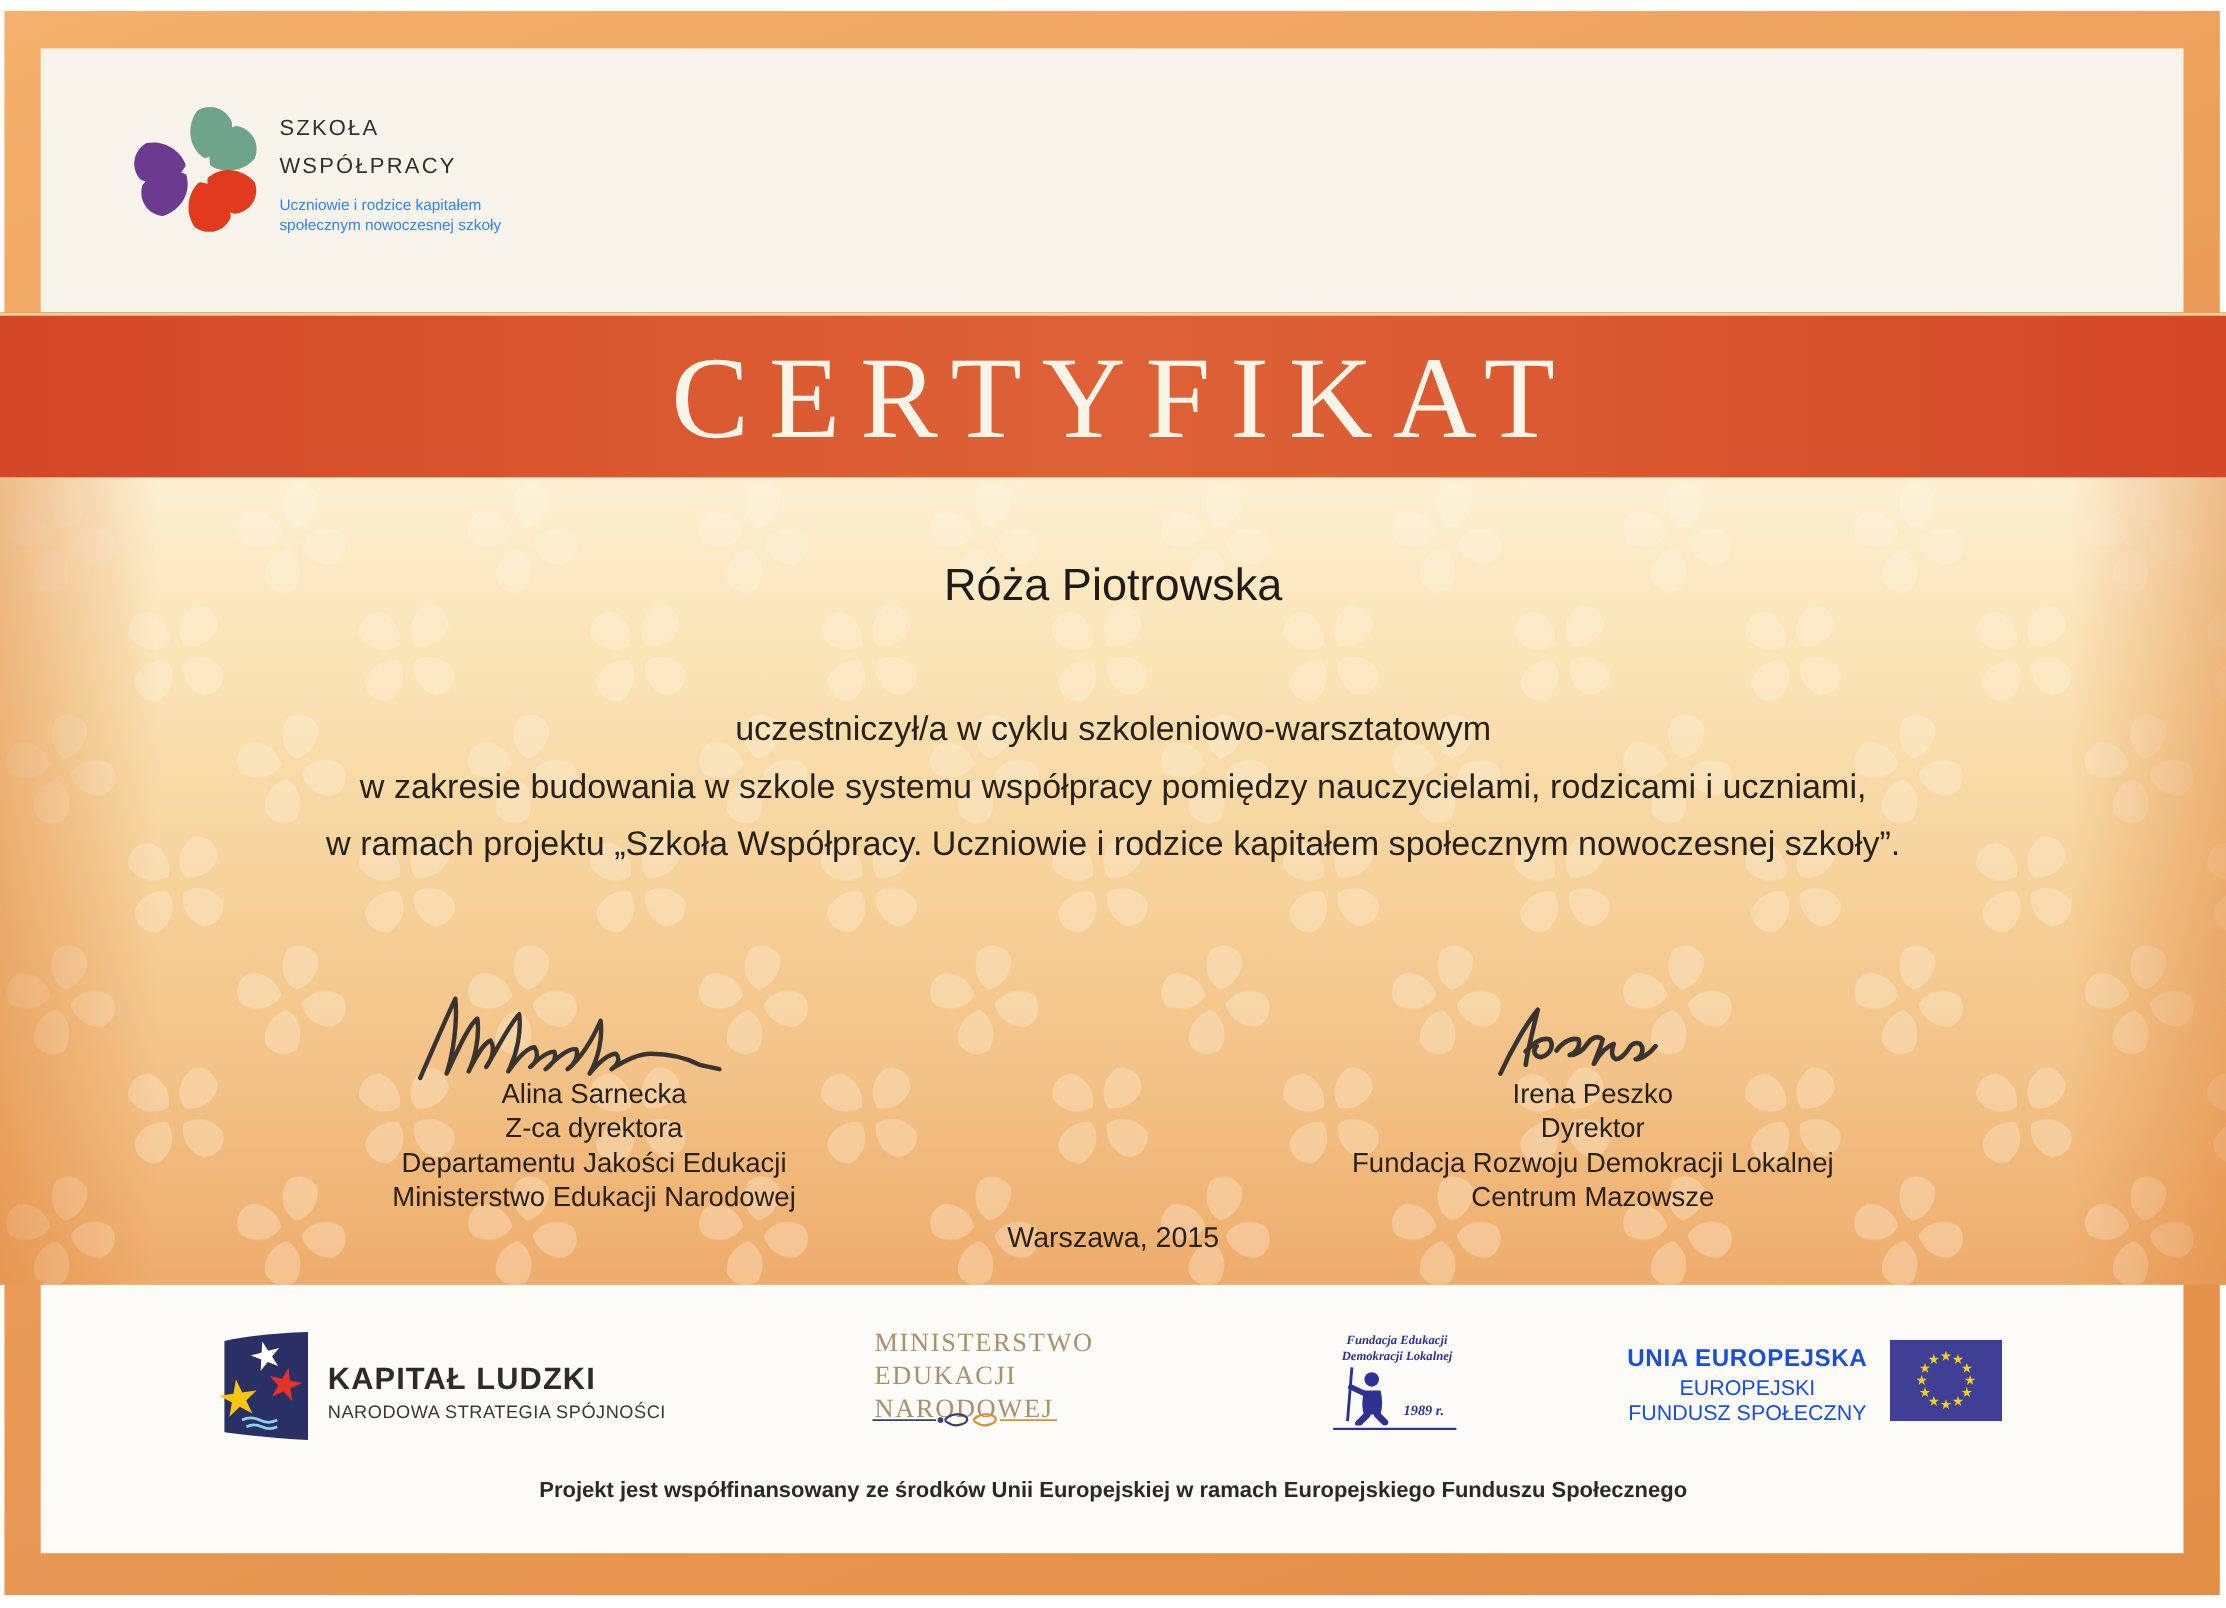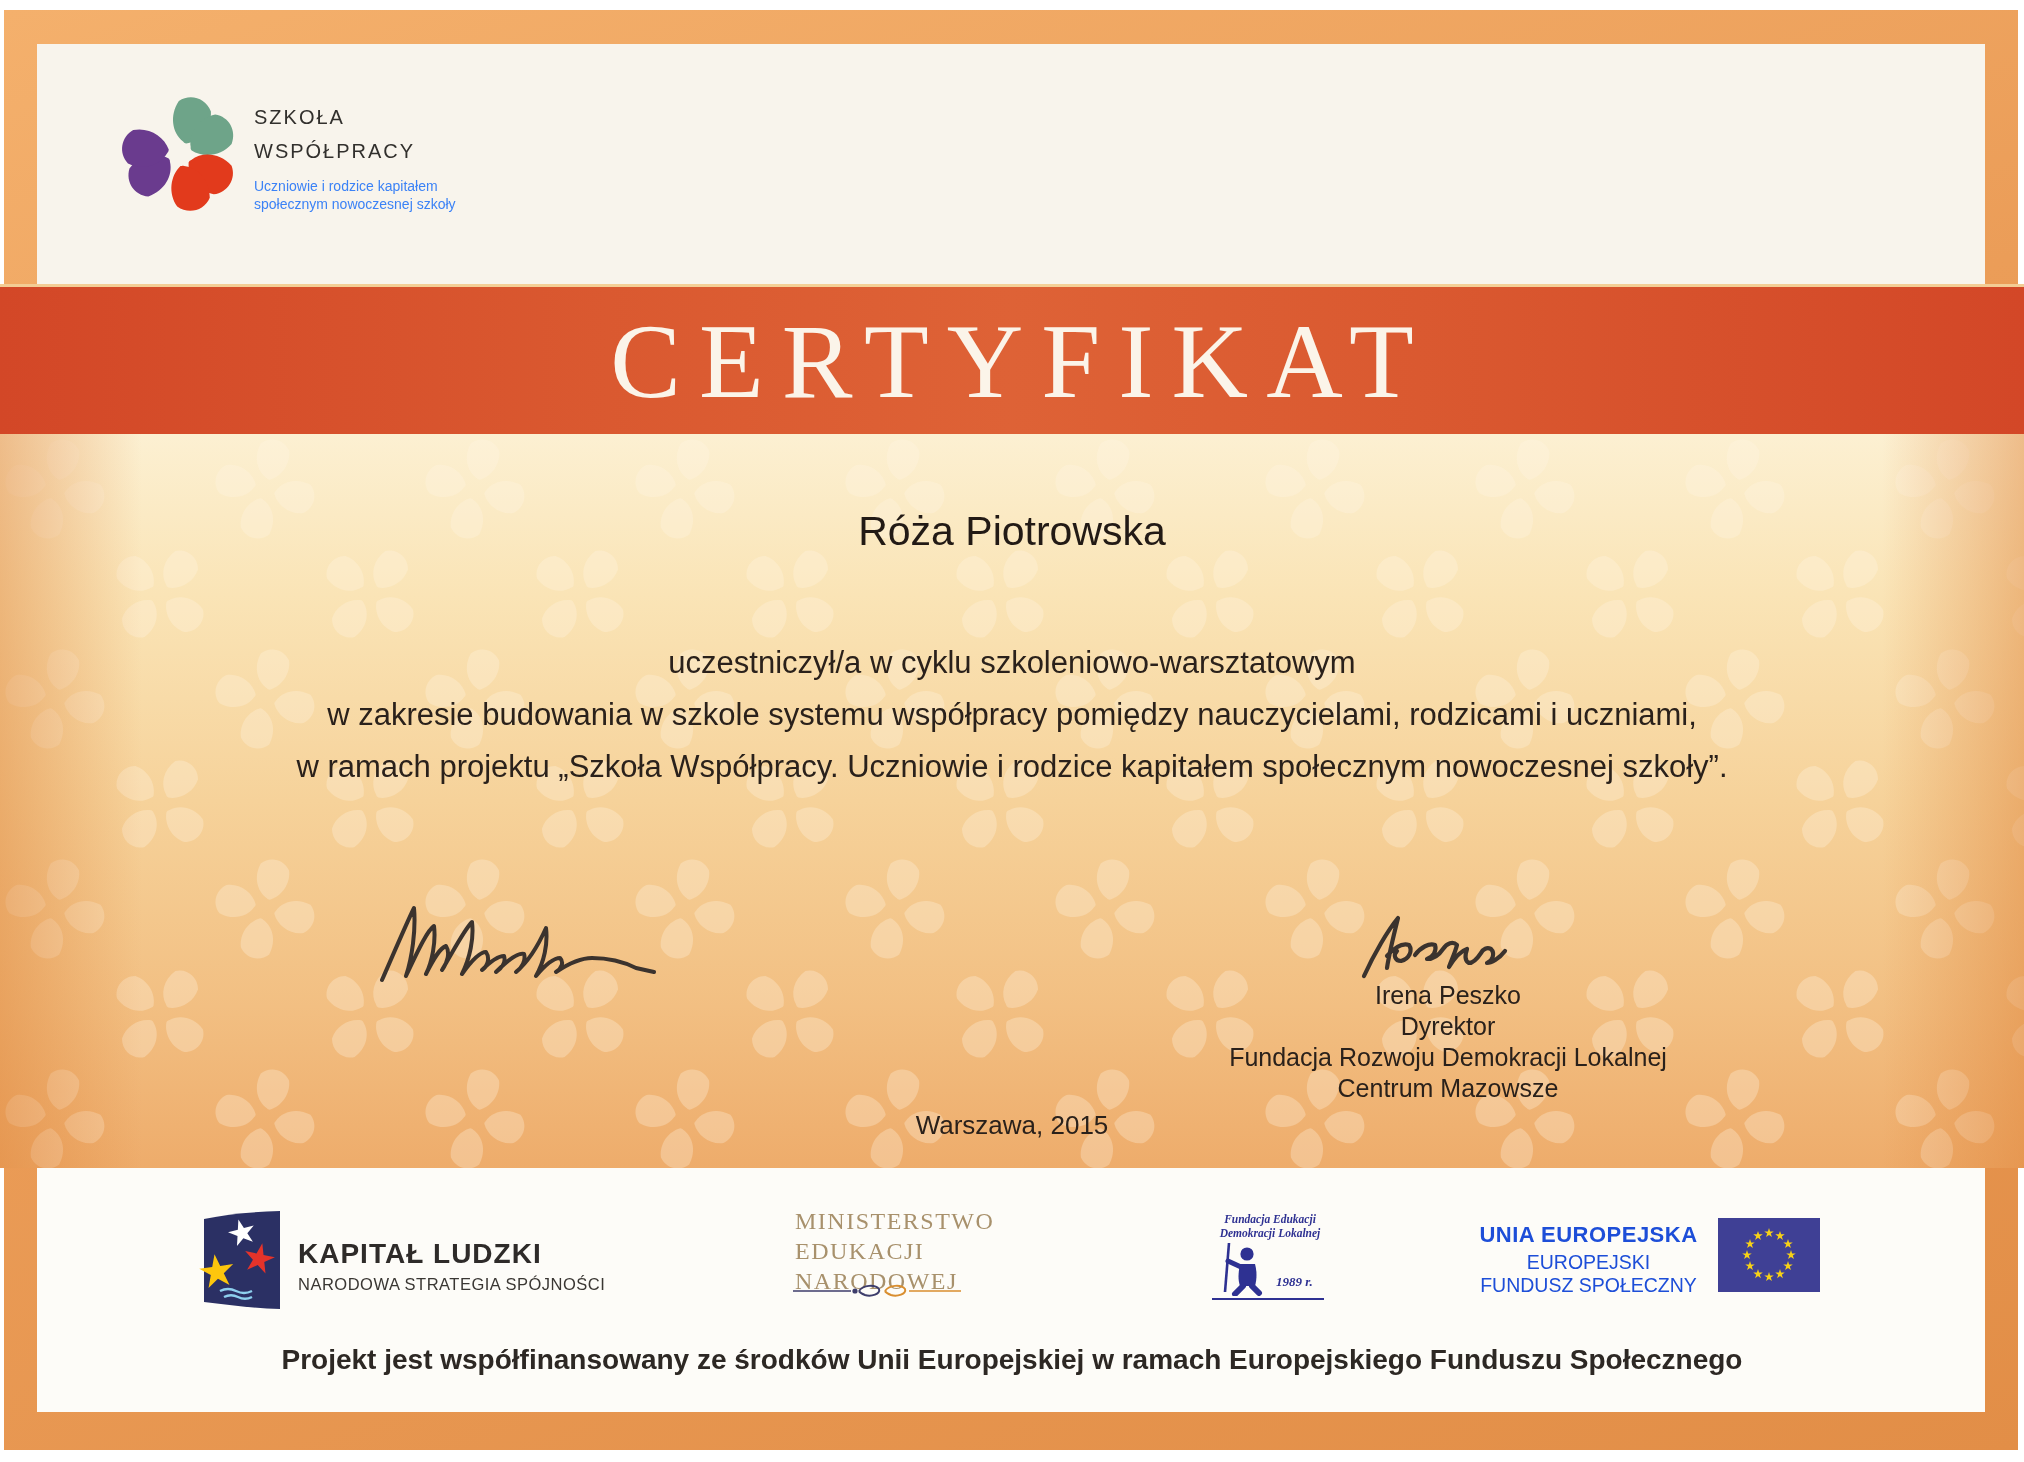--- a/index.html
+++ b/index.html
@@ -54,21 +54,21 @@
   .frdl-figure{position:absolute;left:6px;top:30px;}
   .frdl-year{position:absolute;left:66px;top:62px;font-family:"Liberation Serif",serif;
              font-style:italic;font-weight:bold;font-size:13px;}
   .frdl-rule{position:absolute;left:2px;top:86px;width:112px;border-top:2.5px solid #2e3192;}
   .eu-text{position:absolute;left:1470px;top:1222px;width:237px;text-align:center;color:#1d4ed8;}
   .eu-l1{font-size:22px;font-weight:bold;letter-spacing:.5px;}
   .eu-l2{font-size:19.5px;margin-top:3px;}
   .eu-l3{font-size:19.5px;margin-top:0;}
   .eu-flag{position:absolute;left:1718px;top:1218px;}
   .funding-note{position:absolute;left:0;right:0;top:1344px;text-align:center;
-                font-size:28px;font-weight:600;color:#2d2824;}
+                font-size:20px;font-weight:600;color:#2d2824;}
 </style>
 </head>
 <body>
 
 <div class="page">
 
   <div class="frame"></div>
 
   <div class="header-band"></div>
 
@@ -133,20 +133,26 @@
              C140,64 150,56 156,58 C158,64 154,72 148,76 C160,66 170,50 178,32 C180,48 176,66 168,80
              C178,68 186,62 192,62 C196,66 194,72 188,76 C200,68 212,62 224,62 C240,62 256,66 268,72 L286,76" fill="none" stroke="#3b332e" stroke-width="4" stroke-linecap="round" stroke-linejoin="round"></path>
   </svg>
   <svg class="scrawl scrawl-right" width="160" height="76" viewBox="0 0 160 76">
     <path d="M6,66 C16,44 30,20 40,8 C36,24 31,44 29,58 M29,46 C37,37 45,33 51,35 C55,41 51,49 43,51
              C37,51 35,45 39,41 M57,45 C63,37 71,33 77,35 C79,41 75,47 69,49 C75,49 81,45 85,39
              C89,33 95,31 99,35 C97,43 93,51 91,57 C97,47 103,41 109,39 C107,45 107,51 111,53
              C115,53 119,49 123,43 C125,39 129,37 133,39 C137,43 135,51 129,53 C133,53 141,49 147,41" fill="none" stroke="#3b332e" stroke-width="4.2" stroke-linecap="round" stroke-linejoin="round"></path>
   </svg>
 
+  <div class="sig-block sig-left">
+    <div>Alina Sarnecka</div>
+    <div>Z-ca dyrektora</div>
+    <div>Departamentu Jakości Edukacji</div>
+    <div>Ministerstwo Edukacji Narodowej</div>
+  </div>
   <div class="sig-block sig-right">
     <div>Irena Peszko</div>
     <div>Dyrektor</div>
     <div>Fundacja Rozwoju Demokracji Lokalnej</div>
     <div>Centrum Mazowsze</div>
   </div>
 
   <div class="place-date">Warszawa, 2015</div>
 
   <div class="footer-band"></div>

